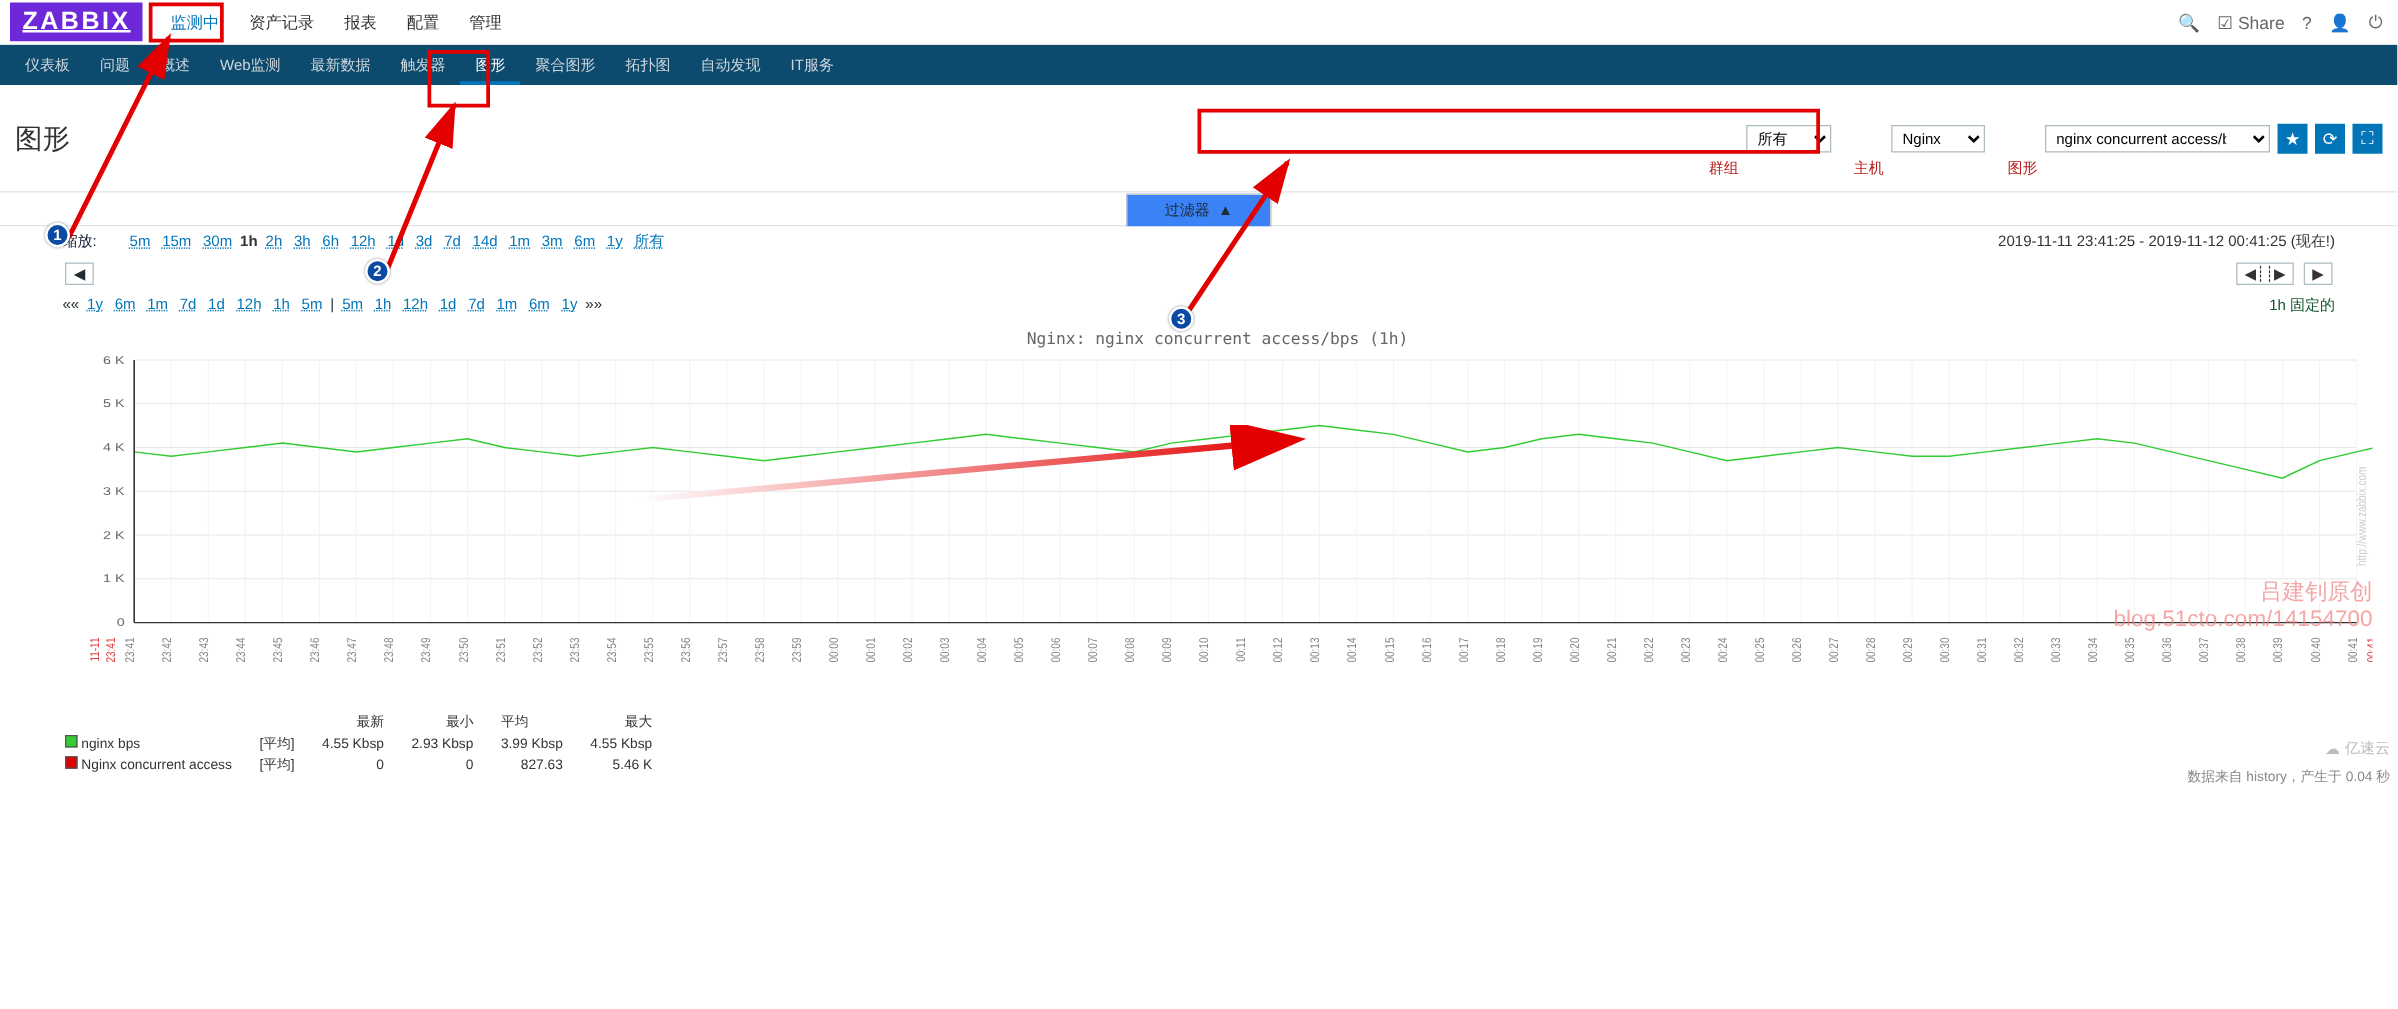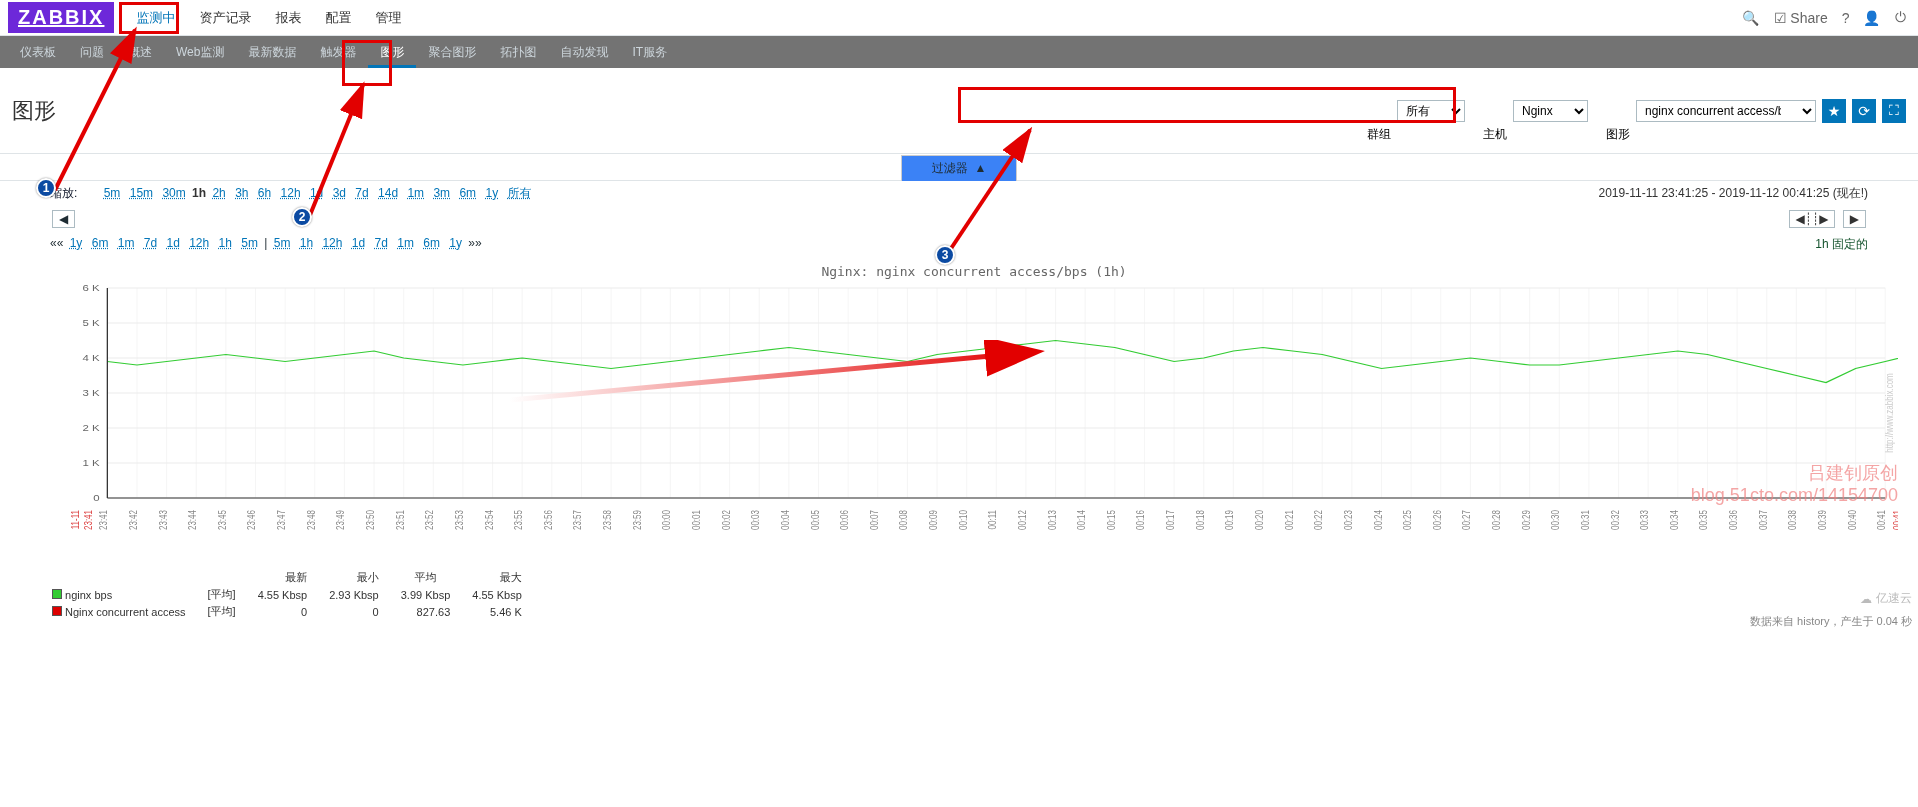--- a/index.html
+++ b/index.html
@@ -4,27 +4,27 @@
 <style>
 * { margin: 0; padding: 0; box-sizing: border-box; font-family: Arial, "Microsoft YaHei", sans-serif; }
 body { background: #fff; font-size: 12px; color: #1f2c33; position: relative; }
 .topbar { display: flex; align-items: center; height: 36px; background: #fff; border-bottom: 1px solid #dfe4e7; padding-left: 8px; }
 .logo { background: #6d28d9; color: #fff; font-weight: bold; font-size: 20px; padding: 4px 10px; letter-spacing: 2px; font-family: Arial; text-decoration: underline; }
 .topmenu { display: flex; margin-left: 10px; }
 .topmenu a { padding: 0 12px; line-height: 36px; color: #333; text-decoration: none; font-size: 13px; cursor: pointer; }
 .topmenu a.active { color: #0275b8; }
 .top-right { margin-left: auto; display: flex; align-items: center; padding-right: 12px; gap: 14px; }
 .top-right .icon { color: #666; cursor: pointer; font-size: 14px; }
-.subnav { background: #737373; display: flex; height: 32px; padding-left: 8px; }
+.subnav { background: #0c4a6e; display: flex; height: 32px; padding-left: 8px; }
 .subnav a { color: #cdd6dc; padding: 0 12px; line-height: 32px; font-size: 12px; text-decoration: none; cursor: pointer; }
 .subnav a.active { color: #fff; border-bottom: 3px solid #0275b8; }
 .pageheader { display: flex; align-items: center; padding: 10px 12px; border-bottom: 1px solid #dfe4e7; }
 .pagetitle { font-size: 22px; color: #333; }
 .selectors { margin-left: auto; display: flex; align-items: center; gap: 6px; }
-.selectors label { margin-left: 12px; color: #000000; margin-top: 48px; }
+.selectors label { margin-left: 12px; color: #b91c1c; margin-top: 48px; }
 .selectors select { border: 1px solid #acbbc2; height: 22px; font-size: 12px; padding: 0 18px 0 4px; background: #fff; appearance: auto; }
 .btn-sq { width: 24px; height: 24px; background: #0275b8; color: #fff; display: inline-flex; align-items: center; justify-content: center; cursor: pointer; font-size: 14px; }
 .filterbar { text-align: center; border-bottom: 1px solid #dfe4e7; position: relative; }
 .filter-tab { display: inline-block; border: 1px solid #ccc; border-bottom: none; padding: 4px 30px; background: #3b82f6; position: relative; top: 1px; cursor: pointer; }
 .zoomrow, .navrow { padding: 4px 50px; font-size: 12px; position: relative; }
 .zoomrow a, .navrow a { color: #0275b8; text-decoration: underline dotted; margin: 0 3px; cursor: pointer; }
 .zoomrow .lbl { color: #0f172a; margin-right: 20px; }
 .zoomrow b { font-weight: bold; color: #333; }
 .timerange { float: right; color: #333; }
 .btn-time { border: 1px solid #acbbc2; background: #fff; padding: 1px 6px; cursor: pointer; display: inline-block; margin: 0 2px; }
@@ -270,21 +270,21 @@
 </div>
 
 <div class="legend">
   <table id="legend-table">
       <tbody>
         <tr>
           <td style="text-align:right"></td>
           <td style="text-align:right"></td>
           <td style="text-align:right">最新</td>
           <td style="text-align:right">最小</td>
-          <td style="text-align:center">平均</td>
+          <td style="text-align:left">平均</td>
           <td style="text-align:right">最大</td>
         </tr>
       </tbody>
       <tbody>
         <tr>
           <td><span class="swatch" style="background:#33CC33"></span> nginx bps</td>
           <td>[平均]</td>
           <td style="text-align:right">4.55 Kbsp</td>
           <td style="text-align:right">2.93 Kbsp</td>
           <td style="text-align:right">3.99 Kbsp</td>

